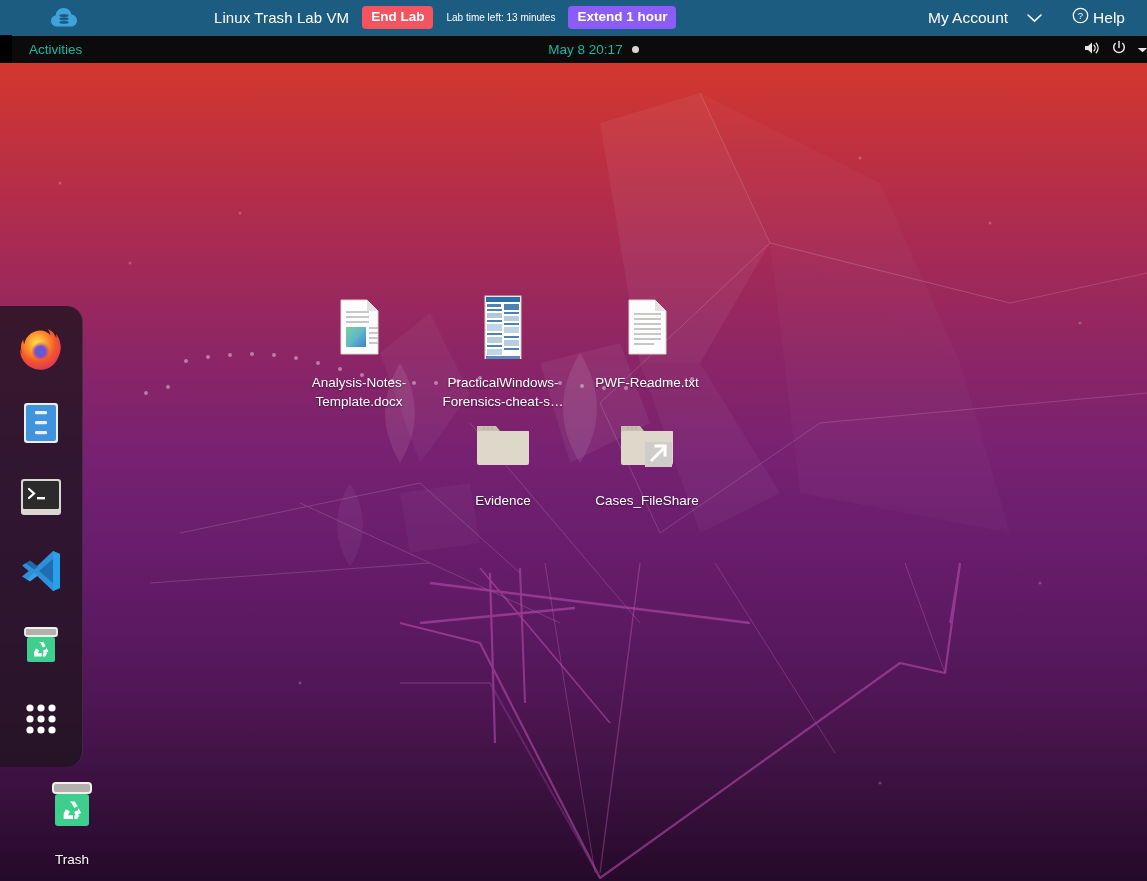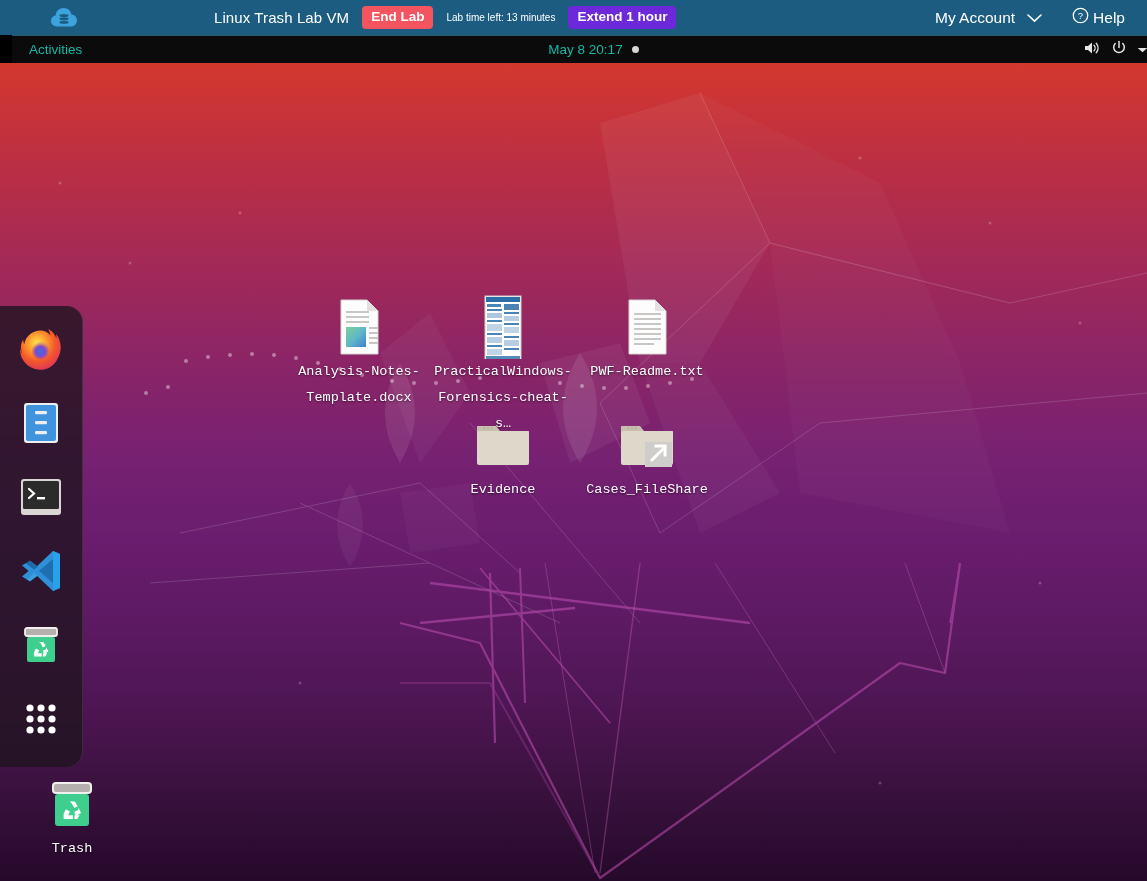--- a/index.html
+++ b/index.html
@@ -29,27 +29,27 @@
   }
   #lab-title { font-size: 15px; letter-spacing: .1px; }
   .lab-btn {
     border: none; border-radius: 4px;
     font-family: "Liberation Sans", sans-serif;
     font-size: 13.5px; font-weight: bold;
     color: #fff; cursor: pointer;
     padding: 4px 9px; line-height: 1.1;
   }
   #end-lab-button { background: #f4545f; text-align: center; }
-  #extend-button { background: #6d28d9; }
+  #extend-button { background: #8b5cf6; }
   #lab-time { font-size: 10px; }
   #lab-right {
     position: absolute; right: 22px; top: 0; height: 35px;
     display: flex; align-items: center; gap: 30px;
   }
-  #my-account { display: flex; align-items: flex-start; gap: 12px; font-size: 15.5px; cursor: pointer; }
+  #my-account { display: flex; align-items: flex-start; gap: 19px; font-size: 15.5px; cursor: pointer; }
   #help-link { display: flex; align-items: center; gap: 4px; font-size: 15.5px; cursor: pointer; }
 
   
   #gnome-bar {
     position: absolute; top: 35px; left: 0;
     width: 1147px; height: 28px;
     background: #0b0b0b;
     color: #14b8a6;
     font-size: 13.5px;
     border-top: 1px solid #2a5a72;
@@ -94,27 +94,27 @@
   
   .desk-icon {
     position: absolute;
     width: 128px;
     display: flex; flex-direction: column; align-items: center;
     cursor: pointer;
     text-align: center;
   }
   .desk-icon .glyph { width: 64px; height: 64px; position: relative; }
   .desk-icon .label {
-    margin-top: 0;
+    margin-top: 14px;
     color: #ffffff;
     font-size: 13.5px;
-    line-height: 26px;
+    line-height: 19px;
     text-shadow: 0 1px 2px rgba(0,0,0,.55);
     white-space: pre-line;
-    font-family: Liberation Mono, monospace;
+    font-family: Liberation Sans, sans-serif;
   }
 
   
   #dock {
     position: absolute; left: 0; top: 243px;
     width: 83px; height: 461px;
     background: rgba(32, 20, 32, .80);
     border-top-right-radius: 16px;
     border-bottom-right-radius: 16px;
     border-right: 1px solid rgba(255,255,255,.10);

